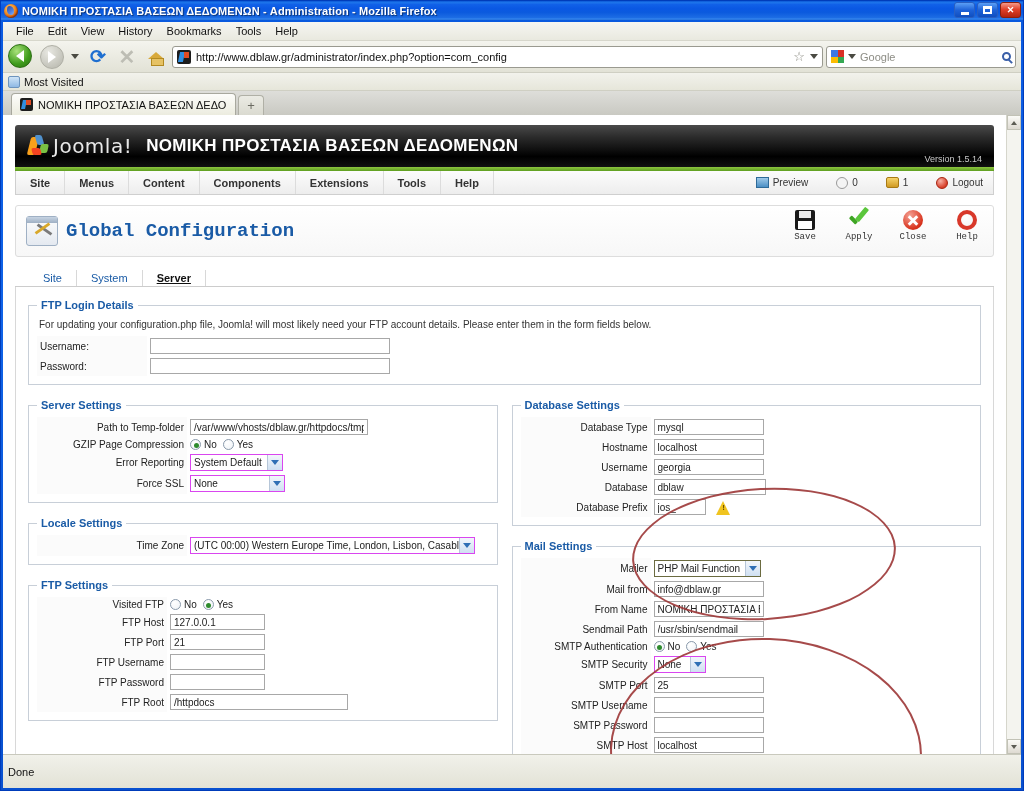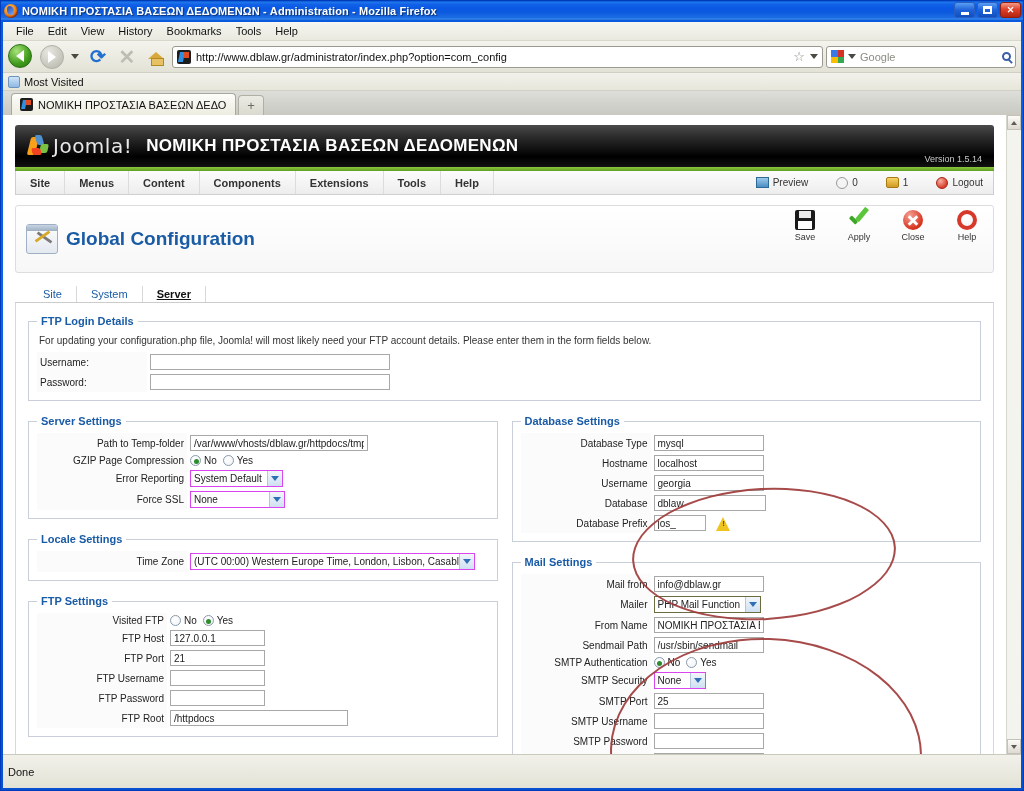--- a/index.html
+++ b/index.html
@@ -142,21 +142,21 @@
        border-right:1px solid #dcdcdc;}
   .jmenu-right{margin-left:auto;display:flex;align-items:center;gap:12px;padding-right:10px;}
   .jmr{display:flex;align-items:center;gap:4px;font-size:10px;color:#333;margin-left:16px;}
   .ico-preview{width:13px;height:11px;background:linear-gradient(#9ec9e8,#4a8ec4);border:1px solid #2e6a98;}
   .ico-msg{width:12px;height:12px;border:1px solid #999;border-radius:50%;background:#f4f4f4;}
   .ico-users{width:13px;height:11px;background:linear-gradient(#f6d36a,#d09a22);border:1px solid #a87a14;border-radius:2px;}
   .ico-logout{width:12px;height:12px;border-radius:50%;background:radial-gradient(circle at 35% 30%,#f7b2a6,#d8402a 70%);border:1px solid #a8220f;}
 
   .jbody{margin:10px 12px 0 12px;}
   .jtitlebar{border:1px solid #ddd;border-radius:3px;background:linear-gradient(to bottom,#fff,#f7f7f7);
-             height:68px;display:flex;align-items:center;padding:0 10px;position:relative;}
+             height:52px;display:flex;align-items:center;padding:0 10px;position:relative;font-family:Liberation Mono, monospace;}
   .jtitle-ico{width:32px;height:30px;background:linear-gradient(#fdfdfd,#e4e9f0);border:1px solid #9fb0c4;
               border-radius:3px;position:relative;margin-right:8px;}
   .jtitle-ico:before{content:"";position:absolute;left:0;right:0;top:0;height:6px;background:linear-gradient(#c7d4e3,#9fb0c4);}
   .jtitle-ico:after{content:"";position:absolute;left:7px;top:10px;width:17px;height:3px;background:#d8a82a;
                     transform:rotate(-35deg);box-shadow:0 0 0 0 #000;}
   .jtitle-x{position:absolute;left:9px;top:11px;width:17px;height:3px;background:#7a7a7a;transform:rotate(35deg);}
   .jtitle-txt{color:#1a5ba6;font-size:19px;font-weight:bold;}
   .jtoolbar{position:absolute;right:6px;top:4px;display:flex;gap:14px;}
   .tbitem{width:40px;display:flex;flex-direction:column;align-items:center;gap:2px;}
   .tbitem span{font-size:9px;color:#333;}
@@ -545,33 +545,33 @@
                       </tr>
                     </tbody>
                       </table>
                   </fieldset>
 
                   <fieldset>
                     <legend>Mail Settings</legend>
                     <table class="form">
                       <tbody>
                           <tr>
-                        <td class="lbl">Mail from</td>
-                        <td><input class="txt" style="width: 110px;" value="info@dblaw.gr"></td>
-                      </tr>
-                      <tr>
                         <td class="lbl" style="width:130px">Mailer</td>
                         <td>
                           <div class="selbox hl">
                             <span class="val">PHP Mail Function</span>
                             <span class="arw">
                                   <span class="arw-tri"></span>
                                 </span>
                           </div>
                         </td>
+                      </tr>
+                      <tr>
+                        <td class="lbl">Mail from</td>
+                        <td><input class="txt" style="width: 110px;" value="info@dblaw.gr"></td>
                       </tr>
                       <tr>
                         <td class="lbl">From Name</td>
                         <td><input class="txt" style="width: 110px;" value="ΝΟΜΙΚΗ ΠΡΟΣΤΑΣΙΑ ΒΑΣΕΩ"></td>
                       </tr>
                       <tr>
                         <td class="lbl">Sendmail Path</td>
                         <td><input class="txt" style="width: 110px;" value="/usr/sbin/sendmail"></td>
                       </tr>
                       <tr>

